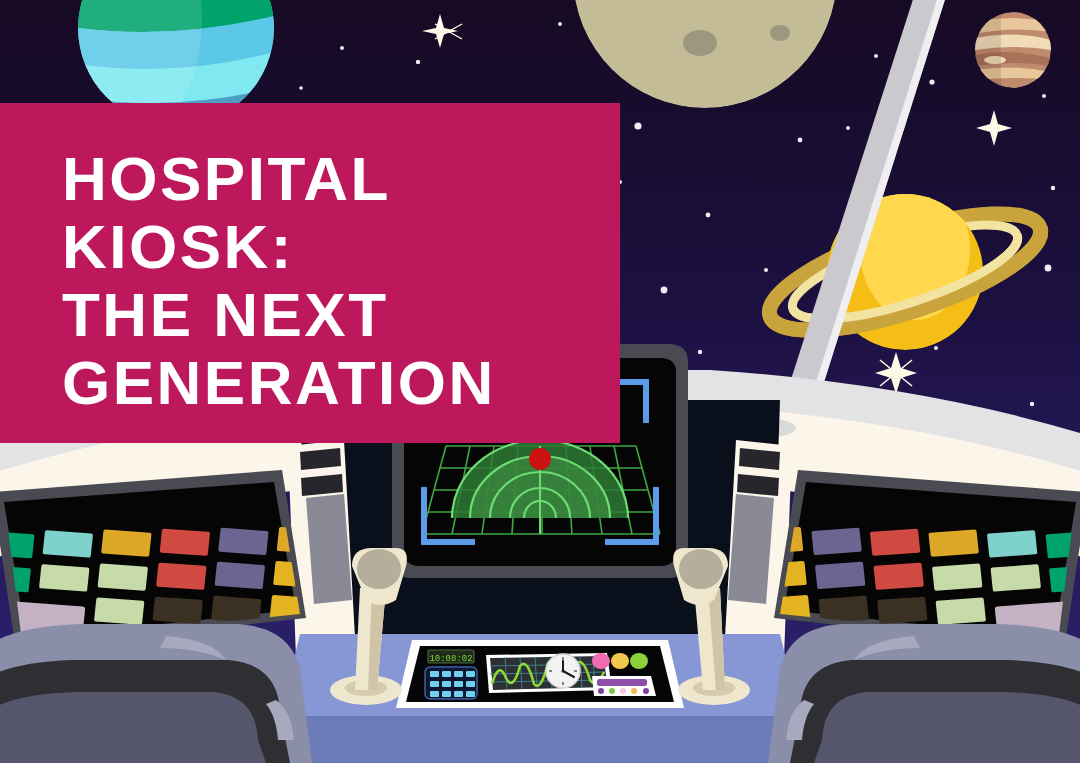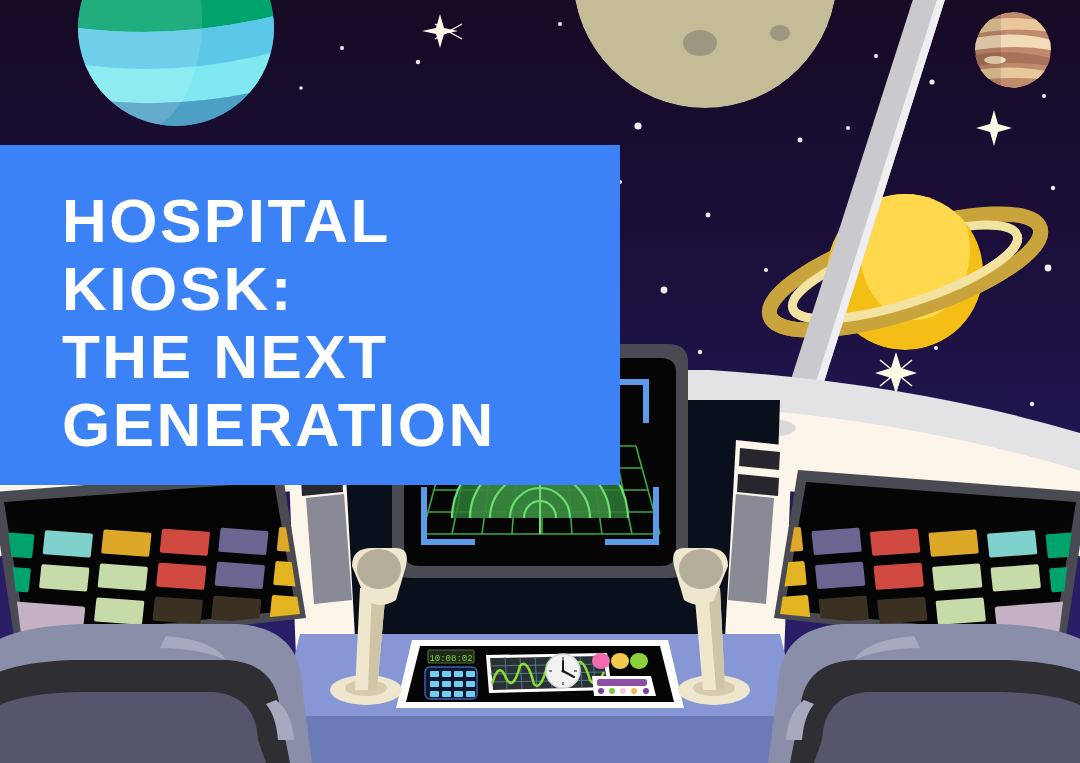--- a/index.html
+++ b/index.html
@@ -6,24 +6,23 @@
   body{font-family:"Liberation Sans", sans-serif;}
   #stage{
     position:relative;width:1080px;height:763px;overflow:hidden;
     background:#160A24;
   }
   .layer{position:absolute;top:0;left:0;width:1080px;height:763px;}
   #space-svg, #cockpit-svg{display:block;}
   
   #title-card{
     position:absolute;left:0;top:103px;width:620px;height:340px;
-    background:#3b82f6;
+    background:#be185d;
     box-sizing:border-box;
     padding:42px 0 0 62px;
-    margin-top:42px;
   }
   #title-card h1{
     margin:0;
     color:#FFFFFF;
     font-family:"Liberation Sans", sans-serif;
     font-weight:bold;
     font-size:62px;
     line-height:68px;
     letter-spacing:2.5px;
     text-transform:uppercase;

